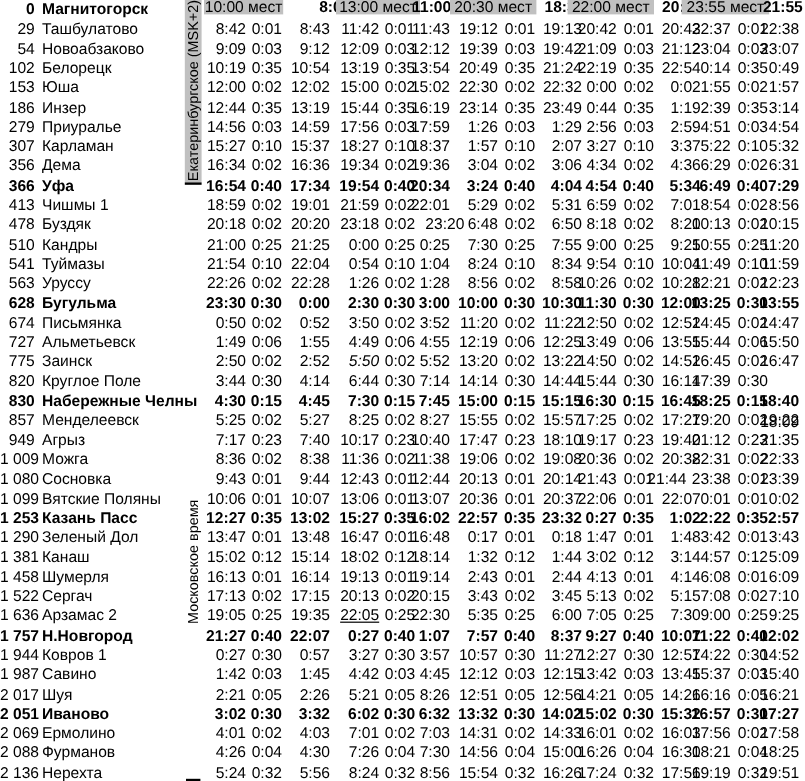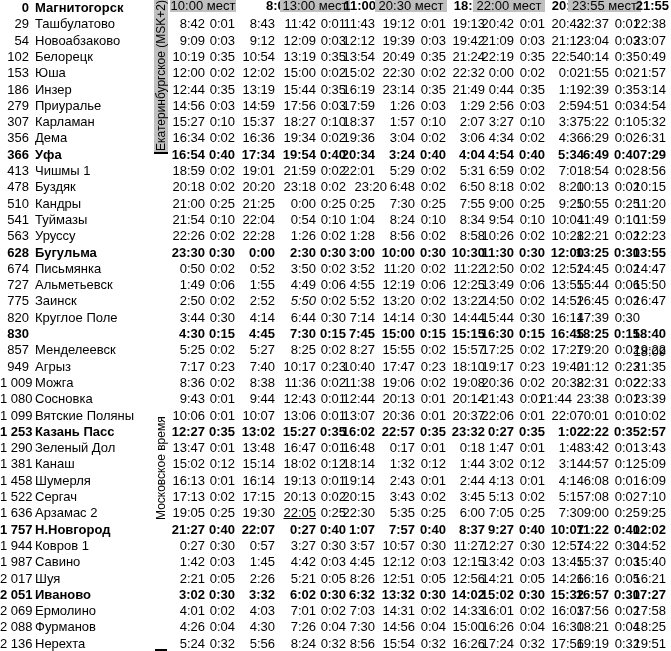--- a/index.html
+++ b/index.html
@@ -117,21 +117,21 @@
       <span class="c km">186</span>
       <span class="c st">Инзер</span>
       <span class="c t" style="left: 165px; width: 40px;">12:44</span>
       <span class="c t" style="left: 205px; width: 30px;">0:35</span>
       <span class="c t" style="left: 235px; width: 40px;">13:19</span>
       <span class="c t" style="left: 276px; width: 40px;">15:44</span>
       <span class="c t" style="left: 316px; width: 30px;">0:35</span>
       <span class="c t" style="left: 335px; width: 40px;">16:19</span>
       <span class="c t" style="left: 375px; width: 40px;">23:14</span>
       <span class="c t" style="left: 416px; width: 30px;">0:35</span>
-      <span class="c t" style="left: 445px; width: 40px;">21:49</span>
+      <span class="c t" style="left: 445px; width: 40px;">23:49</span>
       <span class="c t" style="left: 474px; width: 40px;">0:44</span>
       <span class="c t" style="left: 515px; width: 30px;">0:35</span>
       <span class="c t" style="left: 544px; width: 40px;">1:19</span>
       <span class="c t" style="left: 569px; width: 40px;">2:39</span>
       <span class="c t" style="left: 610px; width: 30px;">0:35</span>
       <span class="c t" style="left: 626px; width: 40px;">3:14</span>
     </div>
     <div class="row" style="top: 97.8px;">
       <span class="c km">279</span>
       <span class="c st">Приуралье</span>
@@ -393,20 +393,21 @@
       <span class="c t" style="left: 445px; width: 40px;">14:44</span>
       <span class="c t" style="left: 474px; width: 40px;">15:44</span>
       <span class="c t" style="left: 515px; width: 30px;">0:30</span>
       <span class="c t" style="left: 544px; width: 40px;">16:14</span>
       <span class="c t" style="left: 569px; width: 40px;">17:39</span>
       <span class="c t" style="left: 610px; width: 30px;">0:30</span>
       <span class="c t" style="left: 626px; width: 40px; margin-top: 34px;">18:09</span>
     </div>
     <div class="row bold" style="top: 326px;">
       <span class="c km">830</span>
+      <span class="c st">Набережные Челны</span>
       <span class="c t" style="left: 165px; width: 40px;">4:30</span>
       <span class="c t" style="left: 205px; width: 30px;">0:15</span>
       <span class="c t" style="left: 235px; width: 40px;">4:45</span>
       <span class="c t" style="left: 276px; width: 40px;">7:30</span>
       <span class="c t" style="left: 316px; width: 30px;">0:15</span>
       <span class="c t" style="left: 335px; width: 40px;">7:45</span>
       <span class="c t" style="left: 375px; width: 40px;">15:00</span>
       <span class="c t" style="left: 416px; width: 30px;">0:15</span>
       <span class="c t" style="left: 445px; width: 40px;">15:15</span>
       <span class="c t" style="left: 474px; width: 40px;">16:30</span>
@@ -604,21 +605,21 @@
       <span class="c t" style="left: 544px; width: 40px;">5:15</span>
       <span class="c t" style="left: 569px; width: 40px;">7:08</span>
       <span class="c t" style="left: 610px; width: 30px;">0:02</span>
       <span class="c t" style="left: 626px; width: 40px;">7:10</span>
     </div>
     <div class="row" style="top: 505.3px;">
       <span class="c km">1 636</span>
       <span class="c st">Арзамас 2</span>
       <span class="c t" style="left: 165px; width: 40px;">19:05</span>
       <span class="c t" style="left: 205px; width: 30px;">0:25</span>
-      <span class="c t" style="left: 235px; width: 40px;">19:30</span>
+      <span class="c t" style="left: 235px; width: 40px;">19:35</span>
       <span class="c t" style="left: 276px; width: 40px; text-decoration: underline;">22:05</span>
       <span class="c t" style="left: 316px; width: 30px;">0:25</span>
       <span class="c t" style="left: 335px; width: 40px;">22:30</span>
       <span class="c t" style="left: 375px; width: 40px;">5:35</span>
       <span class="c t" style="left: 416px; width: 30px;">0:25</span>
       <span class="c t" style="left: 445px; width: 40px;">6:00</span>
       <span class="c t" style="left: 474px; width: 40px;">7:05</span>
       <span class="c t" style="left: 515px; width: 30px;">0:25</span>
       <span class="c t" style="left: 544px; width: 40px;">7:30</span>
       <span class="c t" style="left: 569px; width: 40px;">9:00</span>

